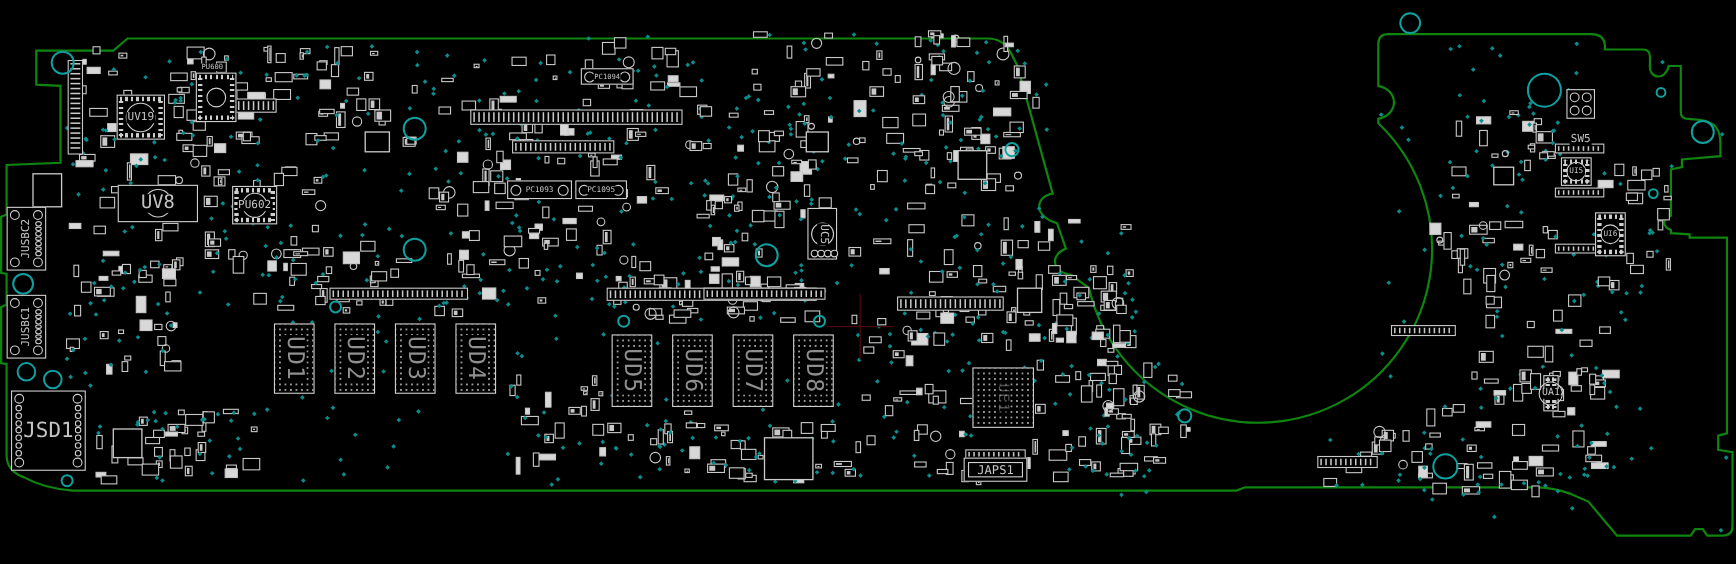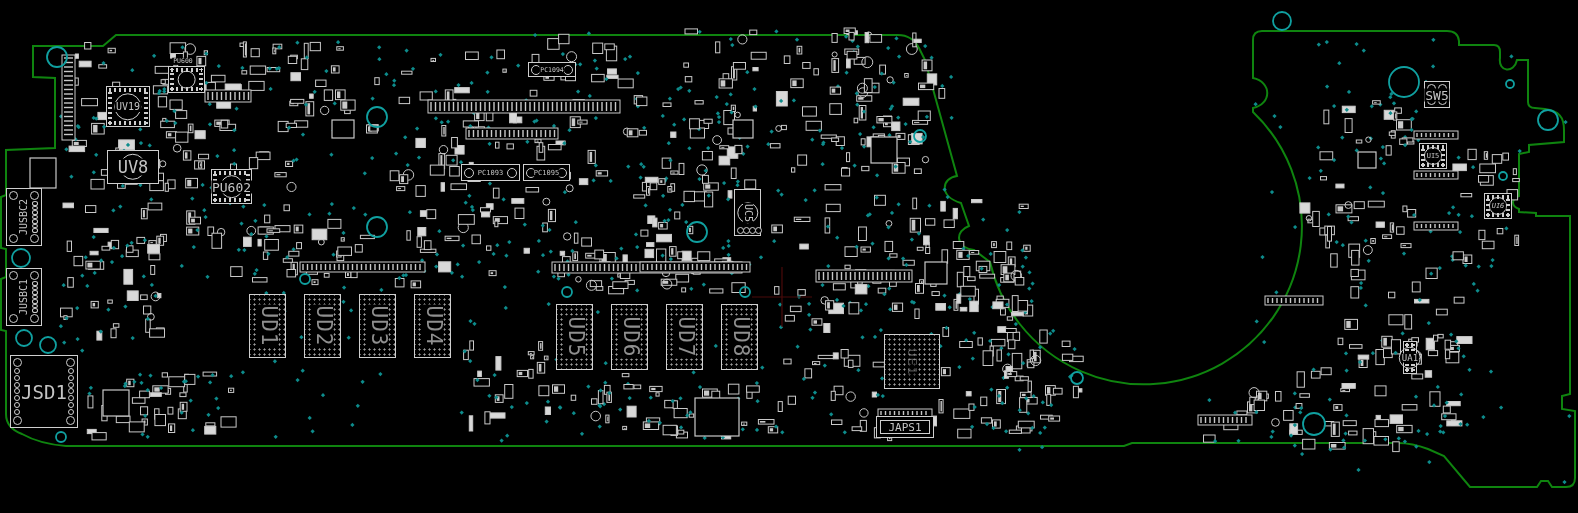--- a/index.html
+++ b/index.html
@@ -2209,39 +2209,39 @@
         <span class="lbl" style="font-size: 19px; color: rgb(196, 196, 196);">JSD1</span>
       </div>
       <div class="comp" style="left: 106px; top: 86px; width: 44px; height: 41px;">
         <i class="tick-t"></i>
         <i class="tick-b"></i>
         <i class="tick-l"></i>
         <i class="tick-r"></i>
         <i class="circ" style="width: 25.42px; height: 25.42px; left: 50%; top: 50%; transform: translate(-50%, -50%);"></i>
         <span class="lbl" style="font-size: 10px; color: rgb(196, 196, 196);">UV19</span>
       </div>
-      <div class="comp" style="left: 107px; top: 150px; width: 52px; height: 34px; padding-left: 18px;">
+      <div class="comp" style="left: 107px; top: 168px; width: 73px; height: 34px; padding-left: 18px;">
         <i class="circ" style="width: 24.48px; height: 24.48px; left: 50%; top: 50%; transform: translate(-50%, -50%);"></i>
         <span class="lbl" style="font-size: 17px; color: rgb(196, 196, 196);">UV8</span>
       </div>
-      <div class="comp" style="left: 168px; top: 66px; width: 27px; height: 27px; padding-left: 35px;">
+      <div class="comp" style="left: 178px; top: 66px; width: 27px; height: 45px; padding-left: 35px;">
         <i class="tick-t"></i>
         <i class="tick-b"></i>
         <i class="tick-l"></i>
         <i class="tick-r"></i>
         <i class="circ" style="width: 16.74px; height: 16.74px; left: 50%; top: 50%; transform: translate(-50%, -50%);"></i>
         <span class="lbl" style="font-size: 6.5px; color: rgb(196, 196, 196); top: -6px; left: 40%;">PU600</span>
       </div>
       <div class="comp" style="left: 211px; top: 169px; width: 41px; height: 35px;">
         <i class="tick-t"></i>
         <i class="tick-b"></i>
         <i class="tick-l"></i>
         <i class="tick-r"></i>
         <i class="circ" style="width: 21.7px; height: 21.7px; left: 50%; top: 50%; transform: translate(-50%, -50%);"></i>
-        <span class="lbl" style="font-size: 13px; color: rgb(196, 196, 196);">PU602</span>
+        <span class="lbl" style="font-size: 10px; color: rgb(196, 196, 196);">PU602</span>
       </div>
       <div class="comp" style="left: 528px; top: 62px; width: 48px; height: 15px;">
         <i class="dotc" style="width: 8px; height: 8px; top: 50%; left: 2px; transform: translateY(-50%);"></i>
         <i class="dotc" style="width: 8px; height: 8px; top: 50%; right: 2px; transform: translateY(-50%);"></i>
         <span class="lbl" style="font-size: 6.5px; color: rgb(196, 196, 196);">PC1094</span>
       </div>
       <div class="comp" style="left: 461px; top: 164px; width: 59px; height: 17px;">
         <i class="dotc" style="width: 8px; height: 8px; top: 50%; left: 2px; transform: translateY(-50%);"></i>
         <i class="dotc" style="width: 8px; height: 8px; top: 50%; right: 2px; transform: translateY(-50%);"></i>
         <span class="lbl" style="font-size: 7px; color: rgb(196, 196, 196);">PC1093</span>
@@ -2288,31 +2288,31 @@
       </div>
       <div class="comp" style="left: 876px; top: 416px; width: 58px; height: 22px;">
         <i class="innerbox"></i>
         <span class="lbl" style="font-size: 11px; color: rgb(196, 196, 196);">JAPS1</span>
       </div>
       <div class="comp" style="left: 1424px; top: 81px; width: 26px; height: 27px;">
         <i class="dotc" style="width: 7px; height: 7px; right: 2px; bottom: 2px;"></i>
         <i class="dotc" style="width: 7px; height: 7px; right: 2px; top: 2px;"></i>
         <i class="dotc" style="width: 7px; height: 7px; left: 2px; bottom: 2px;"></i>
         <i class="dotc" style="width: 7px; height: 7px; left: 2px; top: 2px;"></i>
-        <span class="lbl" style="font-size: 13px; color: rgb(196, 196, 196);">SW5</span>
+        <span class="lbl" style="font-size: 10px; color: rgb(196, 196, 196); margin-top: 32px;">SW5</span>
       </div>
       <div class="comp" style="left: 1419px; top: 143px; width: 28px; height: 26px;">
         <i class="tick-t"></i>
         <i class="tick-b"></i>
         <i class="tick-l"></i>
         <i class="tick-r"></i>
         <i class="circ" style="width: 16.12px; height: 16.12px; left: 50%; top: 50%; transform: translate(-50%, -50%);"></i>
         <span class="lbl" style="font-size: 7px; color: rgb(196, 196, 196);">UI5</span>
       </div>
-      <div class="comp" style="left: 1484px; top: 193px; width: 28px; height: 26px; font-style: italic;">
+      <div class="comp" style="left: 1450px; top: 193px; width: 28px; height: 40px;">
         <i class="tick-t"></i>
         <i class="tick-b"></i>
         <i class="tick-l"></i>
         <i class="tick-r"></i>
         <i class="circ" style="width: 16.12px; height: 16.12px; left: 50%; top: 50%; transform: translate(-50%, -50%);"></i>
         <span class="lbl" style="font-size: 7px; color: rgb(196, 196, 196);">UI6</span>
       </div>
       <div class="comp" style="left: 1403px; top: 341px; width: 14px; height: 33px; text-align: right;">
         <i class="tick-t"></i>
         <i class="tick-b"></i>

